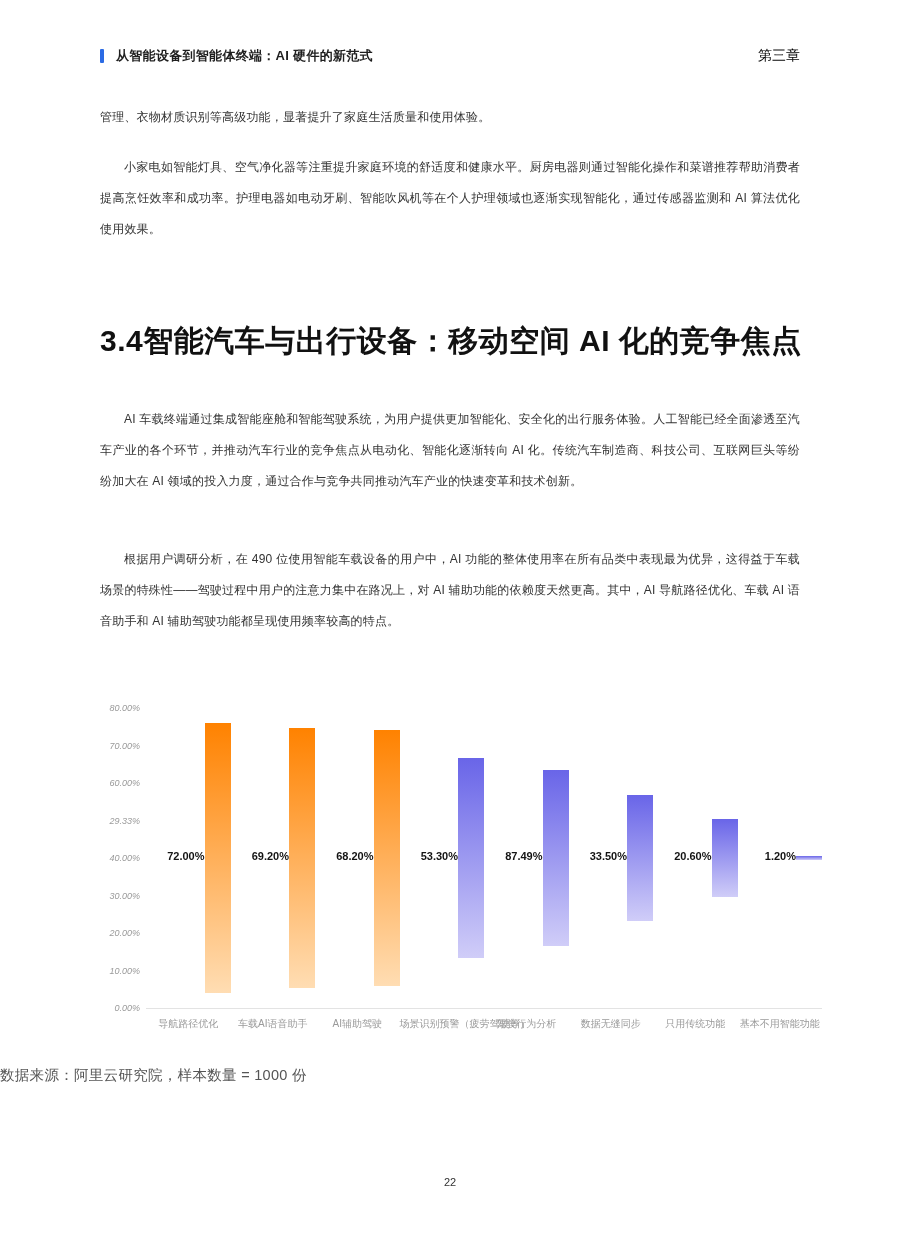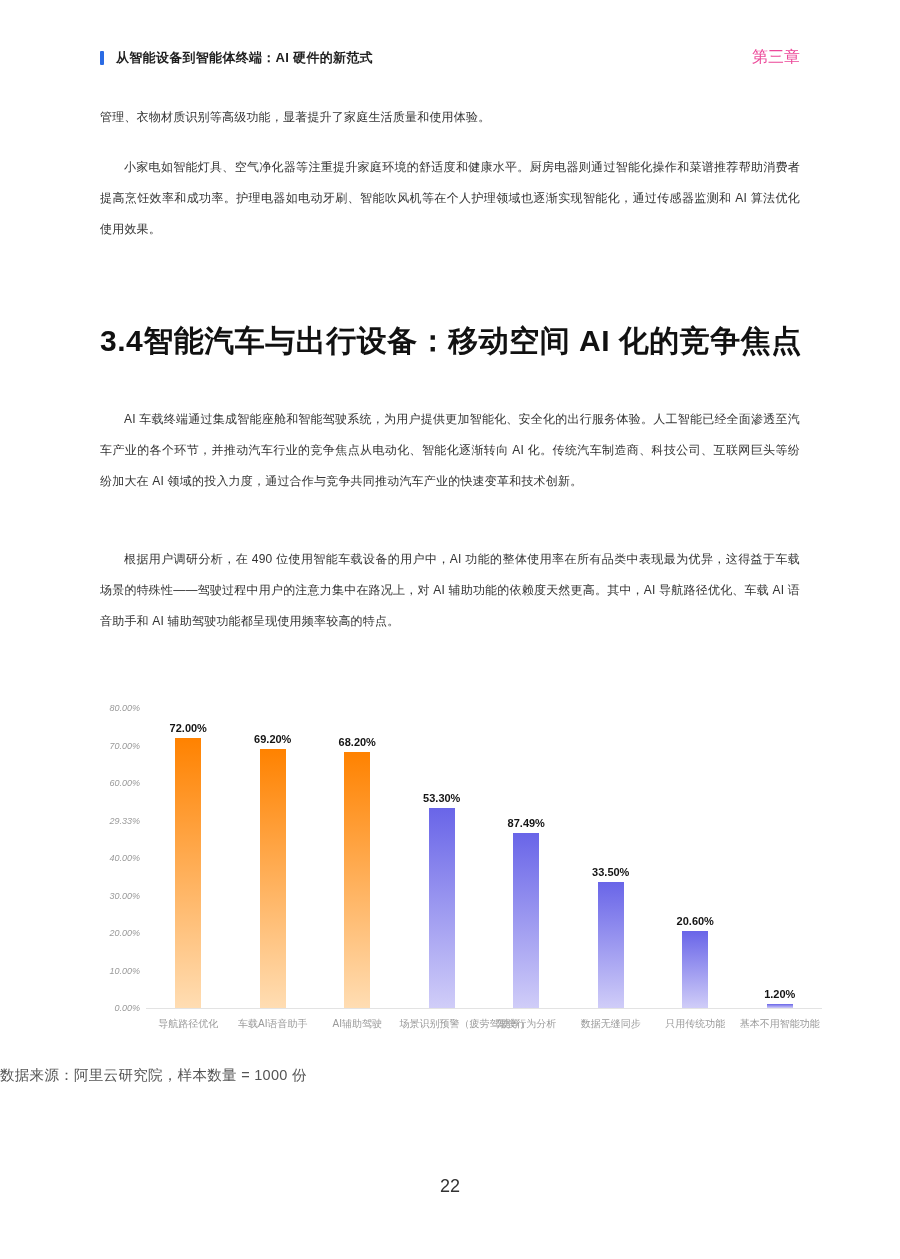--- a/index.html
+++ b/index.html
@@ -9,21 +9,21 @@
     font-family:"Liberation Sans","DejaVu Sans",sans-serif; color:#333;
   }
   
   .header {
     position:absolute; top:47px; left:100px; right:100px;
     display:flex; justify-content:space-between; align-items:center;
   }
   .header-left { display:flex; align-items:center; gap:12px; }
   .accent-bar { width:4px; height:14px; background:#2b6be4; border-radius:1px; }
   .doc-title { font-size:13px; font-weight:bold; color:#1f1f1f; letter-spacing:.3px; }
-  .chapter { font-size:16px; color:#ec4899; }
+  .chapter { font-size:14px; color:#000000; }
   
   .body-text {
     position:absolute; left:100px; width:700px; margin:0;
     font-size:12px; line-height:31px; text-align:justify;
     color:#333; letter-spacing:.2px;
   }
   .indent { text-indent:2em; }
   .p1 { top:102px; }
   .p2 { top:152px; }
   .p3 { top:404px; }
@@ -39,37 +39,37 @@
     position:relative; width:46px; height:300px; flex:none;
     font-size:9px; color:#9a9a9a;
   }
   .y-tick { position:absolute; right:6px; transform:translateY(50%); white-space:nowrap;font-style:italic; }
   .plot-col { flex:1; min-width:0; }
   .plot {
     position:relative; height:300px; display:flex; align-items:flex-end;
     border-bottom:1px solid #e3e3e3;
   }
   .bar-col {
-    flex:1; display:flex; flex-direction:column; align-items:center;
+    flex:1; display:flex; flex-direction:row; align-items:center;
     justify-content:flex-end; height:100%;
   }
   .bar-value { font-size:11px; font-weight:bold; color:#141414; margin-bottom:4px; white-space:nowrap; }
   .bar { width:26px; flex:none; }
   .cats { display:flex; margin-top:8px; }
   .cat-label {
     flex:1; min-width:0; text-align:center; font-size:10px; color:#9a9a9a;
     white-space:nowrap; overflow:visible;
   }
   .caption {
     position:absolute; top:1066px; left:0; width:100%; text-align:left;
     font-size:14.5px; color:#555; letter-spacing:.3px;
   }
   .pageno {
     position:absolute; top:1176px; left:0; width:100%; text-align:center;
-    font-size:18px; color:#333;
+    font-size:11px; color:#333;
   }
 </style>
 </head>
 <body>
 
 <div class="page">
 
   <header class="header">
     <div class="header-left">
       <span class="accent-bar"></span>

